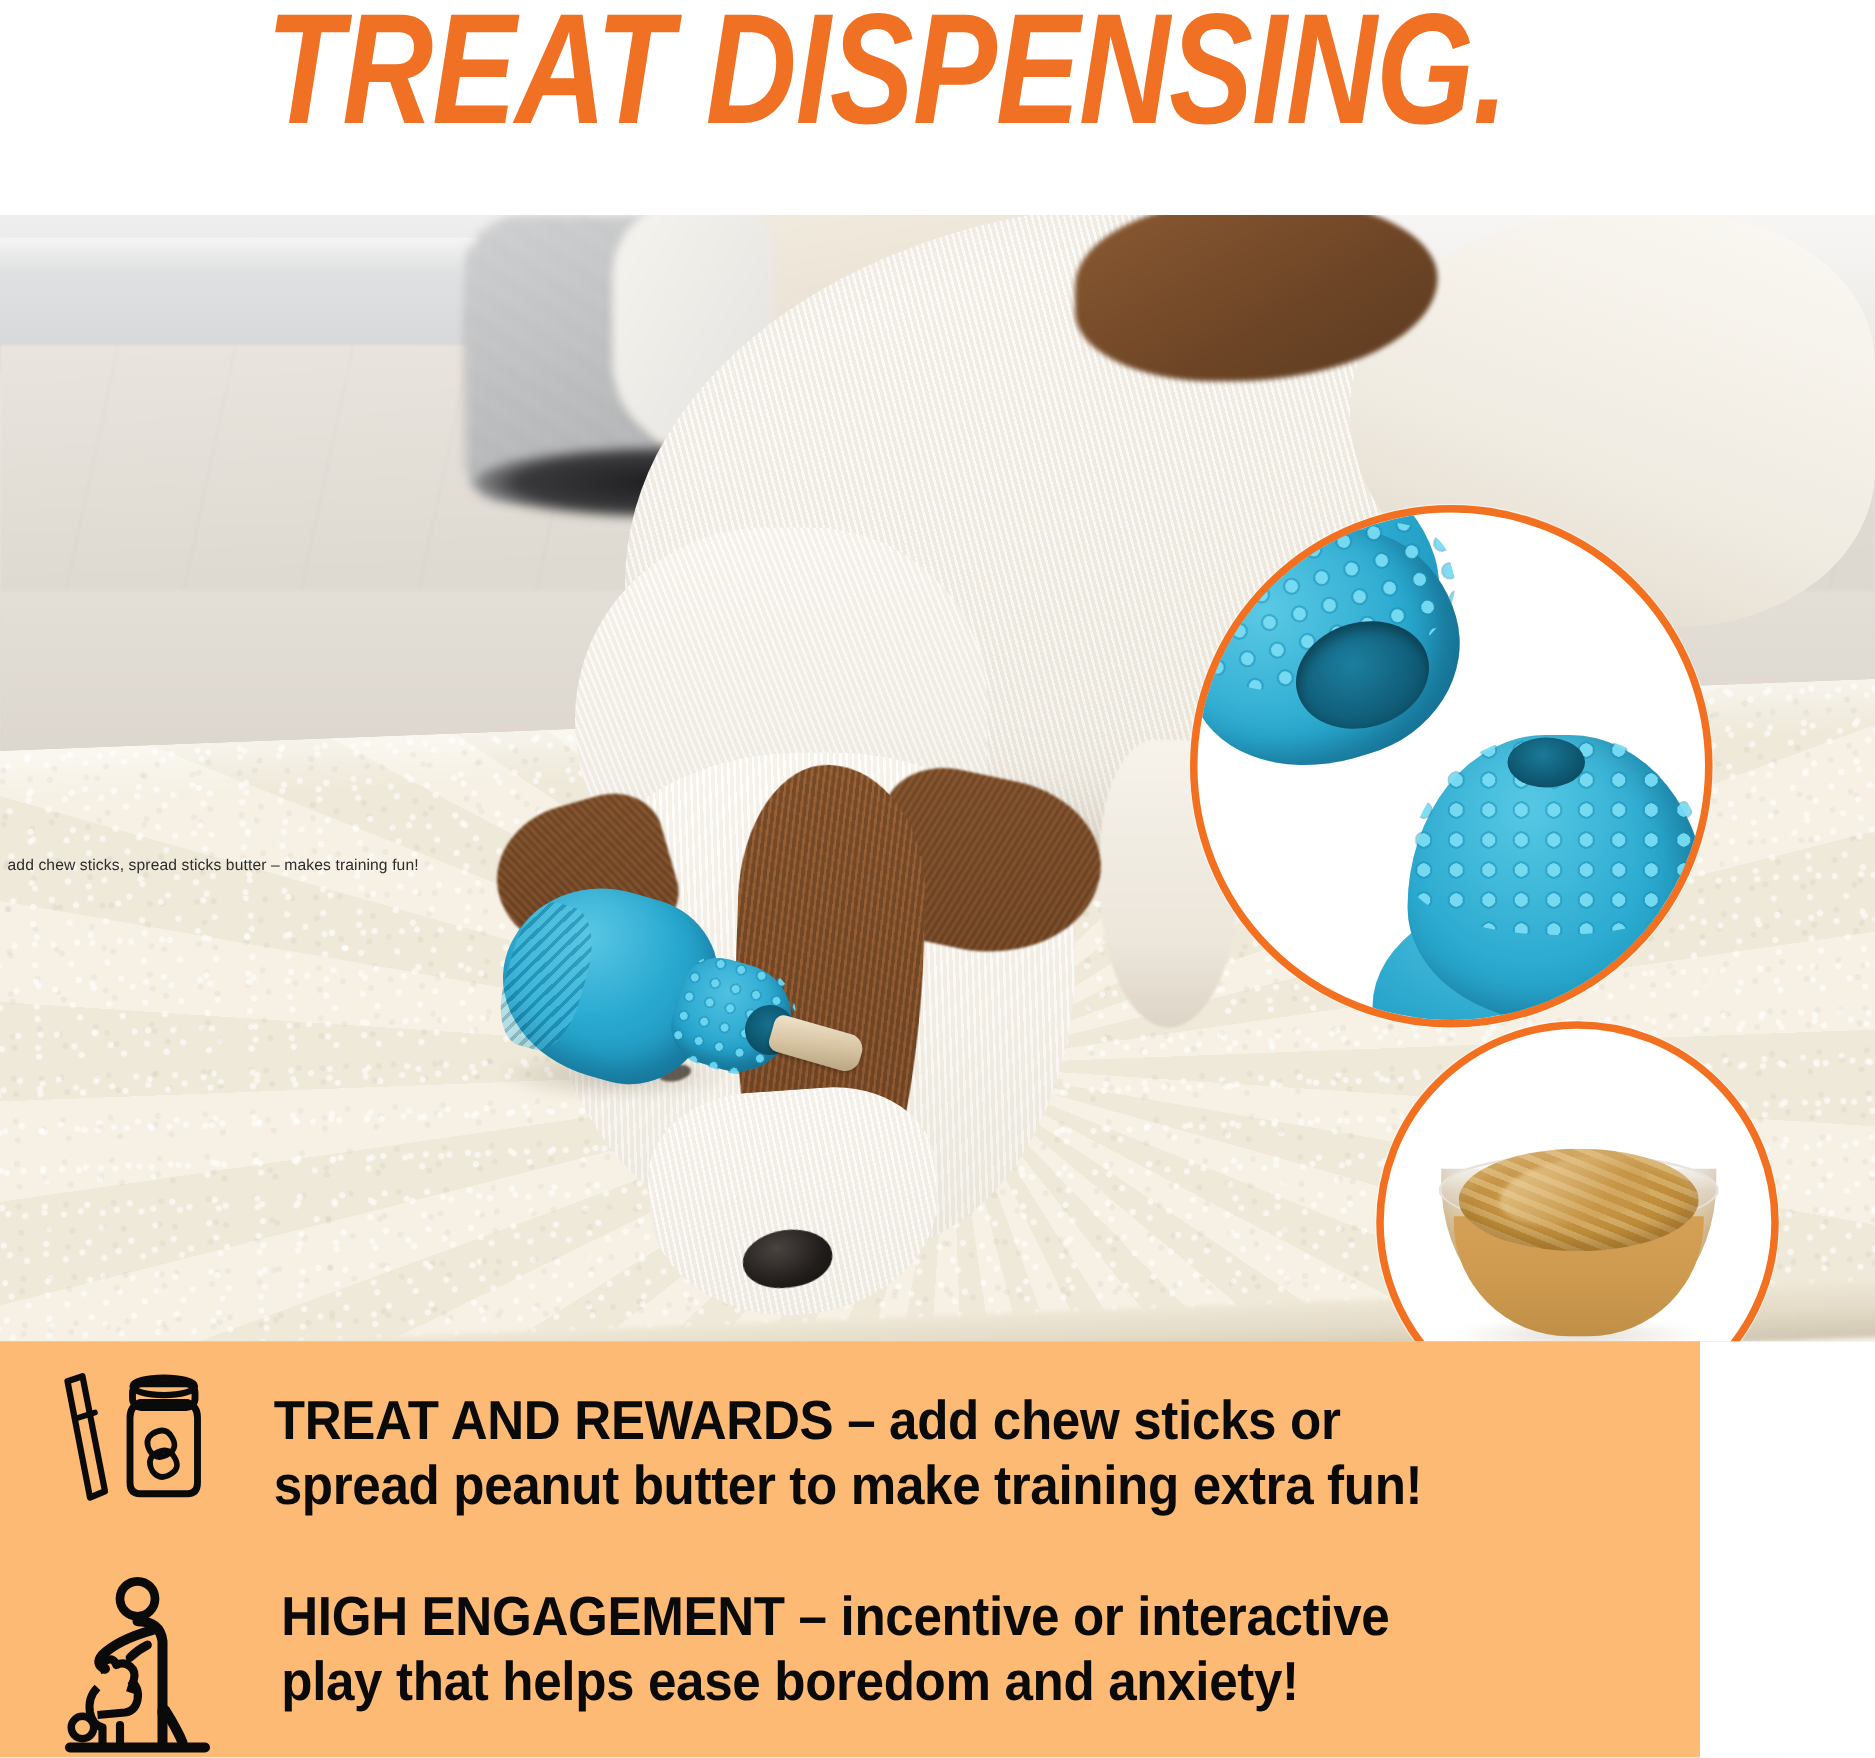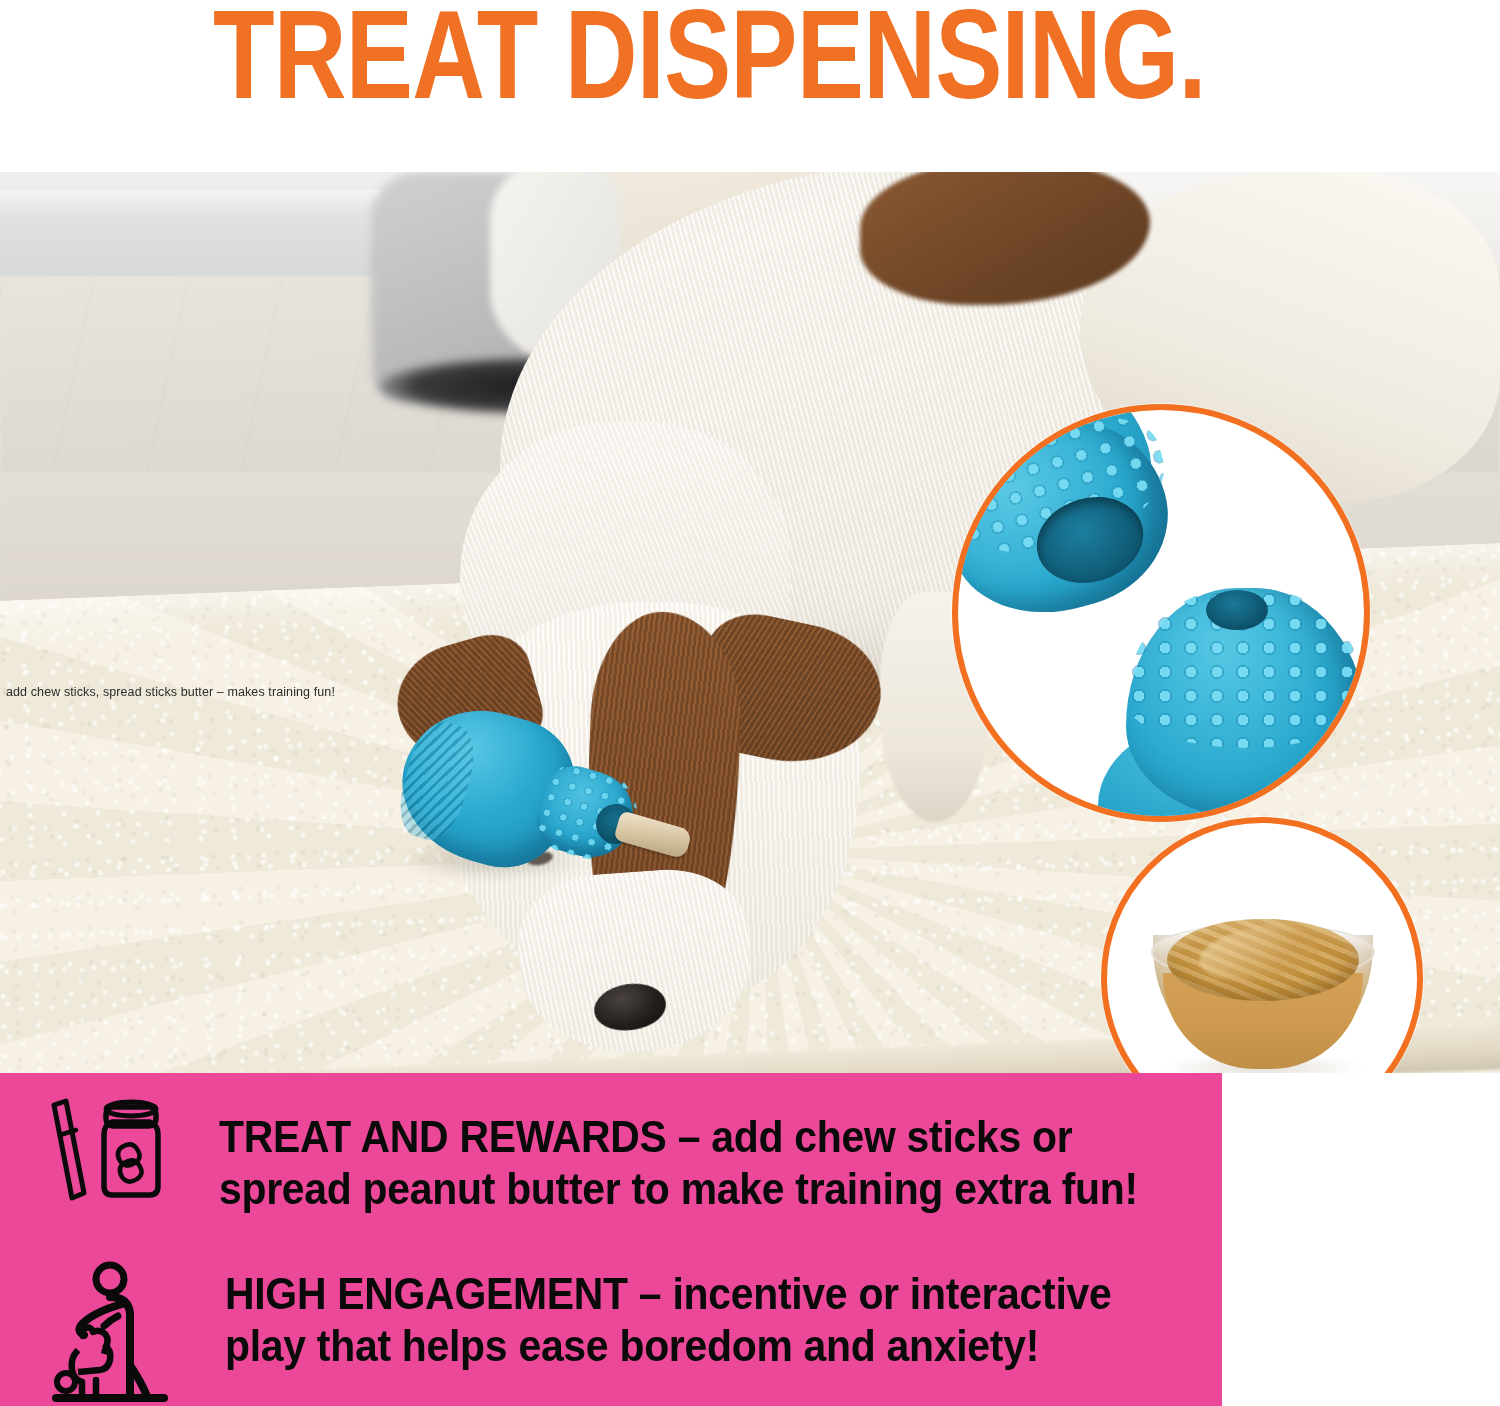--- a/index.html
+++ b/index.html
@@ -8,20 +8,21 @@
     background:#ffffff;
     font-family:"Liberation Sans", sans-serif;
     overflow:hidden;
   }
   .page { position:relative; width:1500px; height:1406px; background:#fff; }
 
   
   .headline-band {
     position:absolute; left:0; top:0; width:1500px; height:172px;
     background:#ffffff;
+    font-style:italic;
   }
   .headline {
     position:absolute; left:213px; top:-14px;
     font-family:"Liberation Sans", sans-serif;
     font-size:126px;
     font-weight:bold;
     letter-spacing:-1px;
     color:#F07024;
     transform:scaleX(0.80);
     transform-origin:left top;
@@ -374,22 +375,22 @@
   }
   .pb-shadow {
     position:absolute; left:56px; top:232px; width:200px; height:26px;
     border-radius:50%;
     background:radial-gradient(ellipse, rgba(150,130,100,.28) 0%, rgba(150,130,100,0) 72%);
     filter:blur(3px);
   }
 
   
   .features {
-    position:absolute; left:0; top:1073px; width:1222px; height:333px;
-    background:#ec4899;
+    position:absolute; left:0; top:1073px; width:1360px; height:333px;
+    background:#fdba74;
   }
   .feature {
     position:absolute; display:flex; align-items:flex-start;
   }
   .feature-1 { left:36px; top:24px; }
   .feature-2 { left:48px; top:187px; }
   .feat-icon { flex:0 0 auto; }
   .feat-text {
     font-family:"Liberation Sans", sans-serif;
     font-weight:bold;

